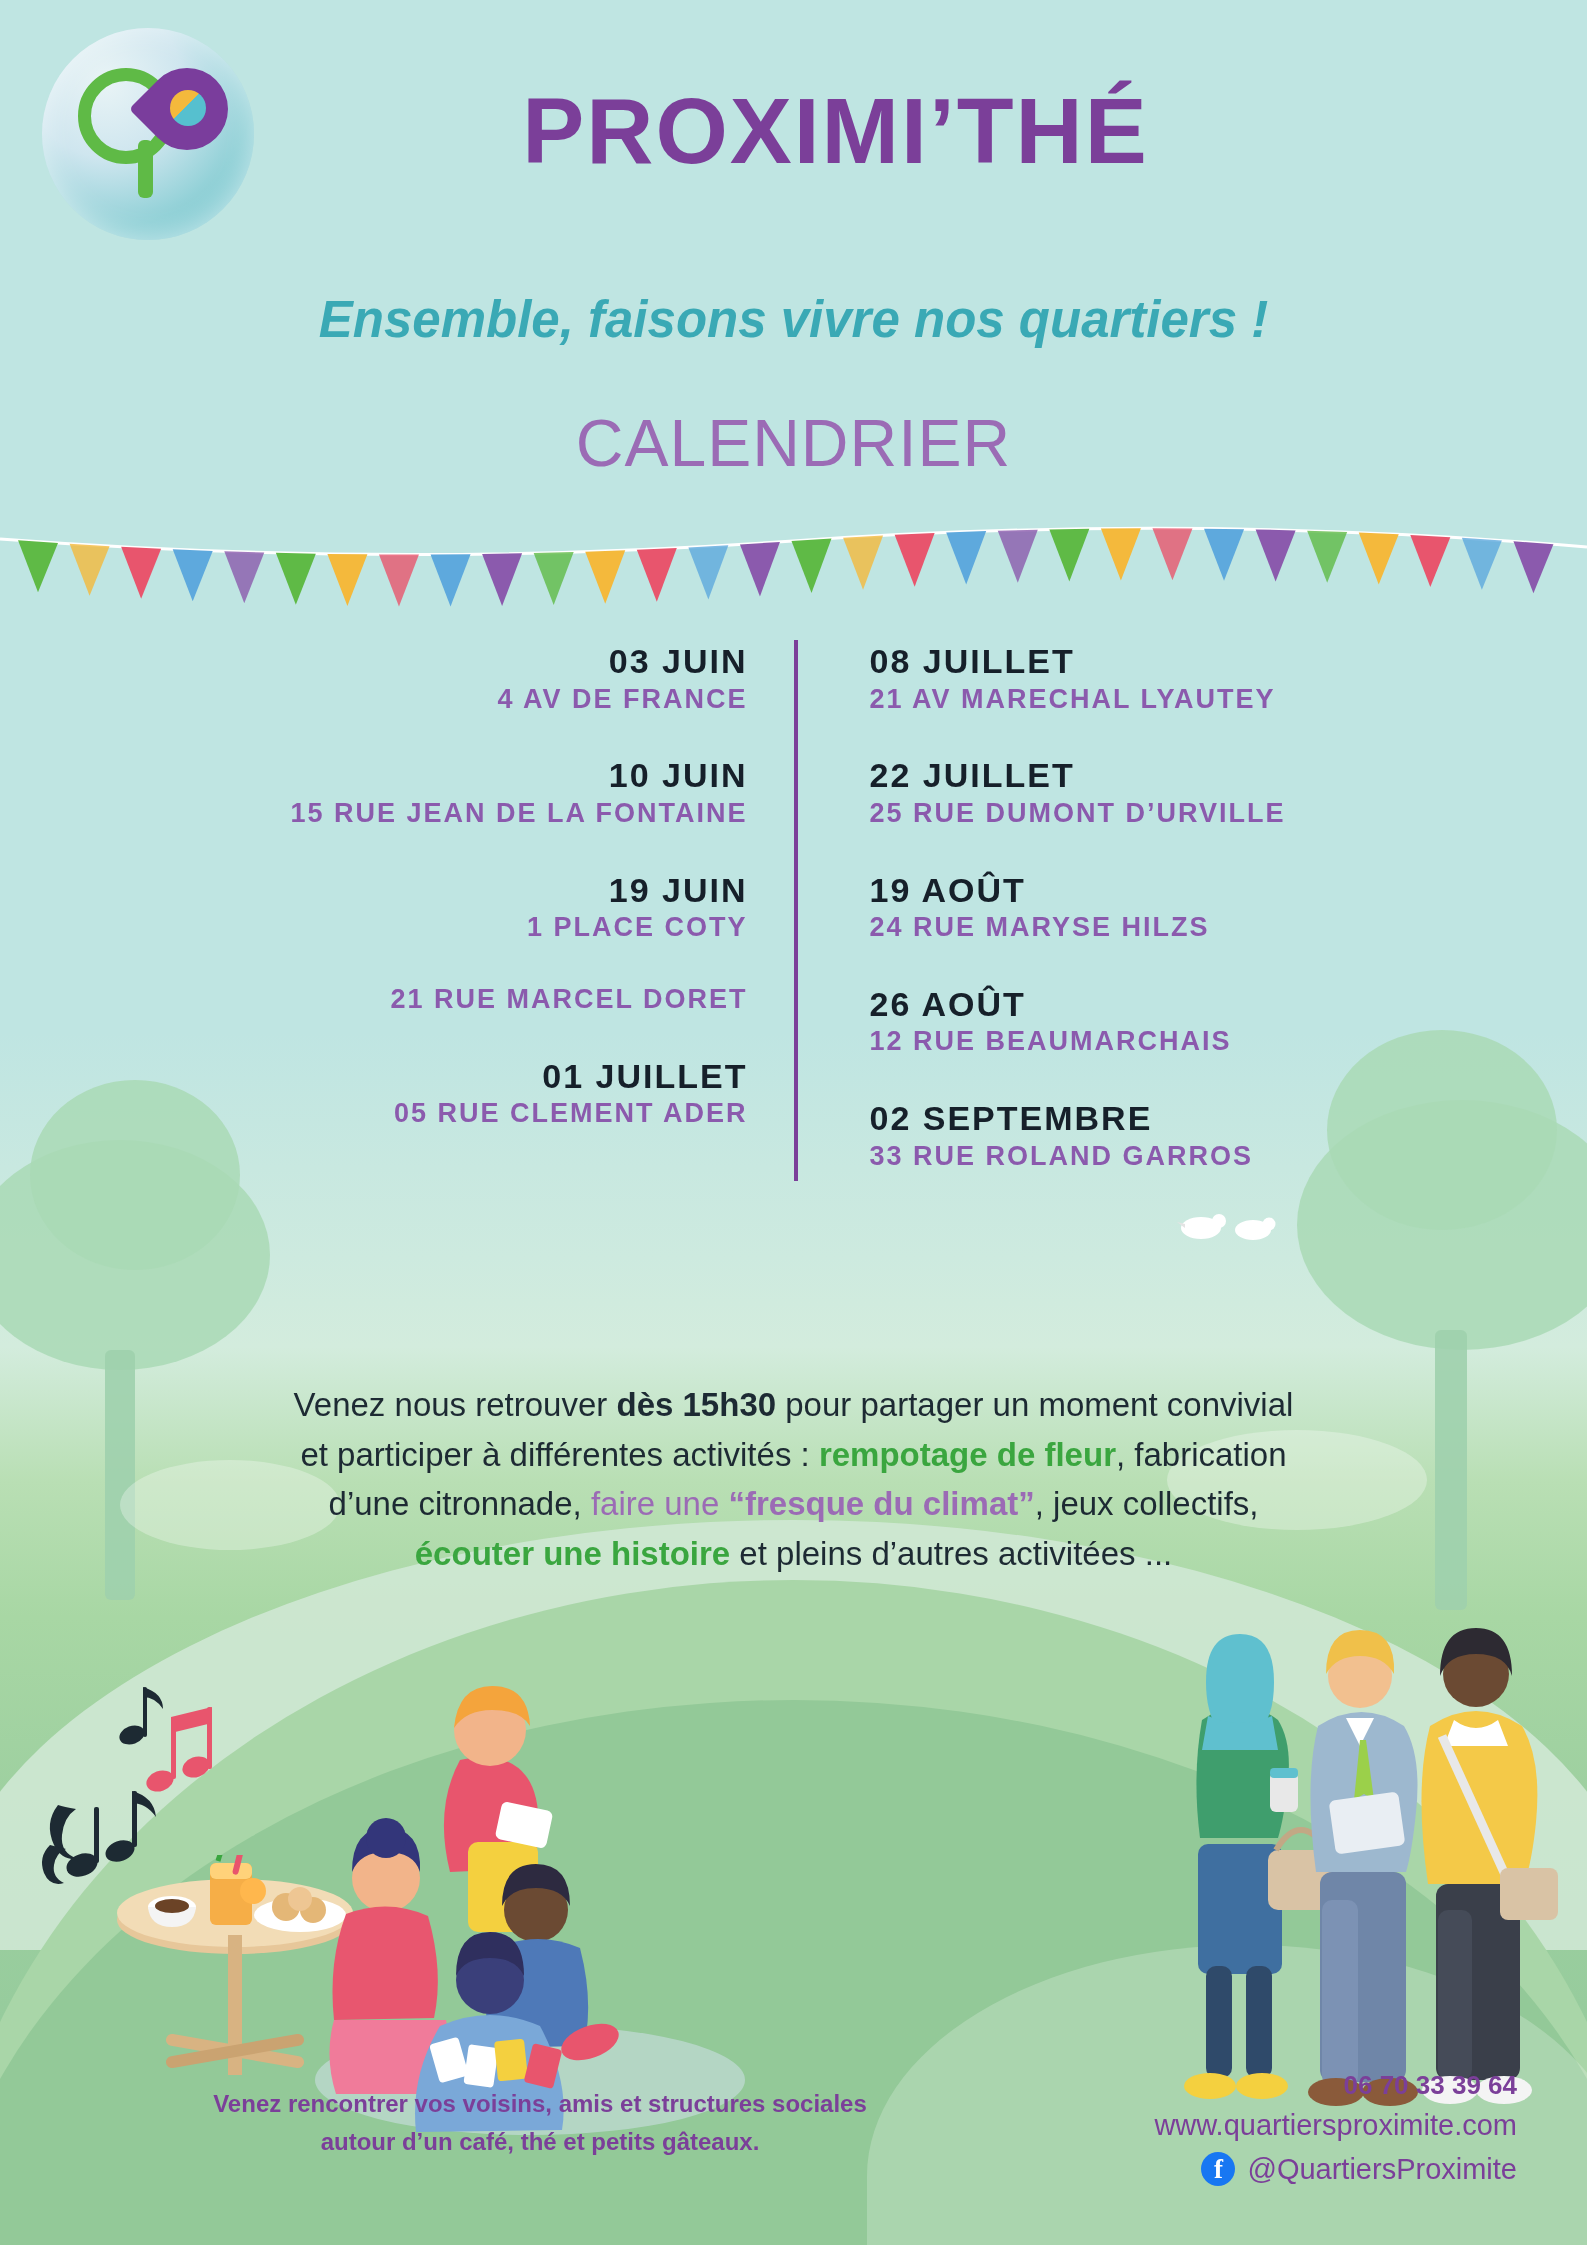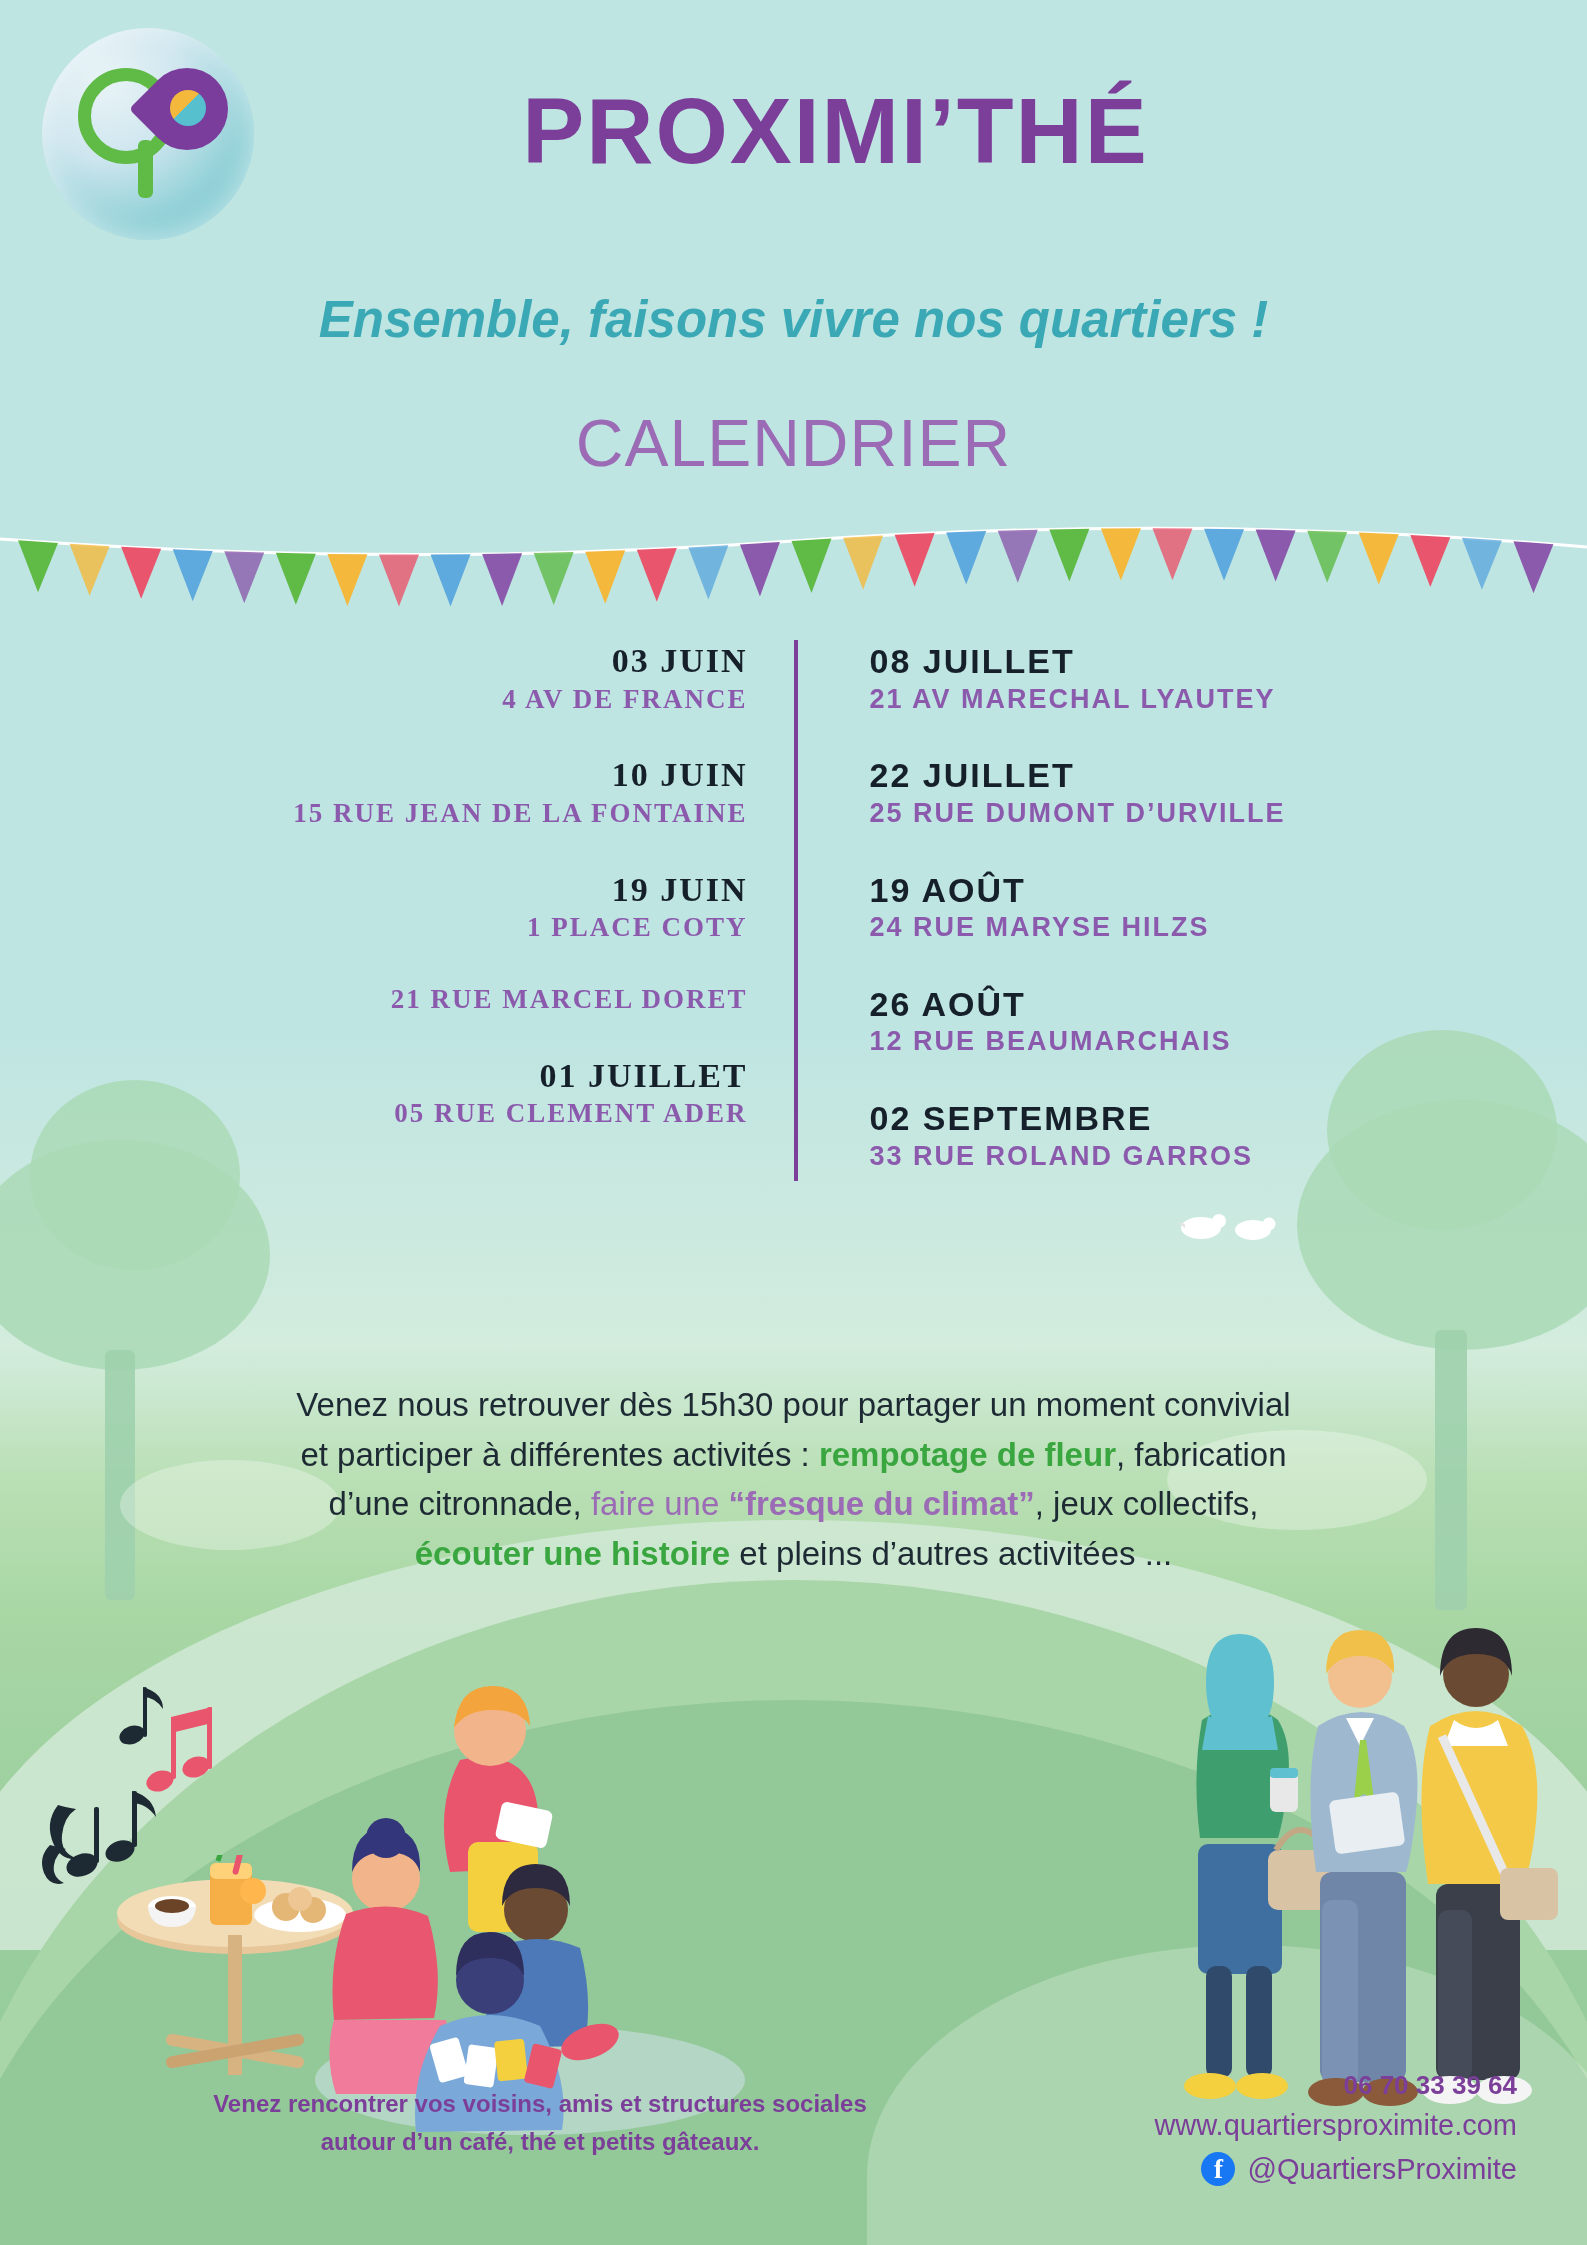--- a/index.html
+++ b/index.html
@@ -125,21 +125,21 @@
   
   .bunting { position: absolute; left: 0; top: 525px; width: 1587px; height: 90px; }
 
   
   .dates {
     position: absolute;
     left: 60px; right: 60px; top: 640px;
     display: flex;
   }
   .col { width: 50%; box-sizing: border-box; }
-  .col.left { padding-right: 46px; text-align: right; font-family: Liberation Serif, serif; }
+  .col.left { padding-right: 46px; text-align: right; }
   .col.right { padding-left: 72px; text-align: left; border-left: 4px solid #7b3f99; }
   .ev { margin-bottom: 38px; }
   .ev:last-child { margin-bottom: 8px; }
   .ev .d {
     font-size: 34px;
     font-weight: bold;
     color: #16202a;
     letter-spacing: 2px;
     line-height: 1.25;
   }
@@ -153,21 +153,21 @@
 
   
   .para {
     position: absolute;
     left: 140px; right: 140px; top: 1380px;
     text-align: center;
     font-size: 33px;
     line-height: 1.5;
     color: #1d2a33;
   }
-  .para b { font-weight: normal; }
+  .para b { font-weight: bold; }
   .g { color: #3aa63f; font-weight: bold; }
   .p { color: #9b6bb5; }
   .pb { color: #9b6bb5; font-weight: bold; }
 
   
   .footer-left {
     position: absolute;
     left: 50px; top: 2085px;
     width: 980px;
     text-align: center;

